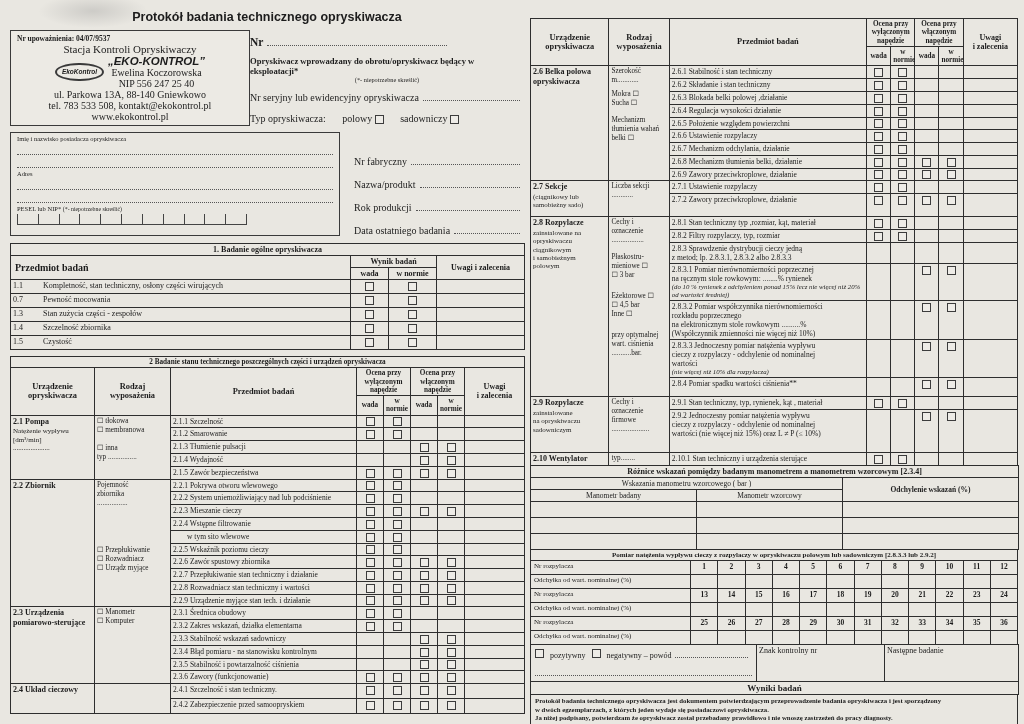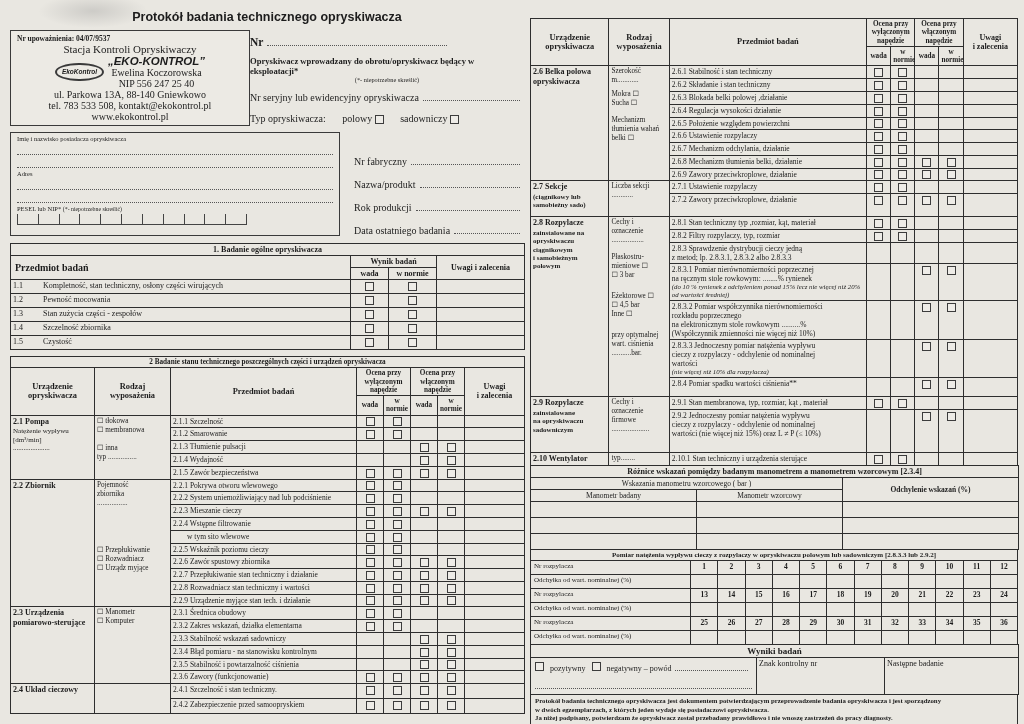--- a/index.html
+++ b/index.html
@@ -51,21 +51,21 @@
   .s1 th{font-size:8px}
   .s1 .przh{text-align:left;font-size:10px;padding-left:4px}
   .s1 td{font-size:8px;height:11px}
   .s1 .num{display:inline-block;width:30px}
   .s2{margin-top:6px}
   .s2 th{font-size:7.2px;line-height:1.15}
   .s2 td{font-size:7.5px;line-height:1.2}
   td.dev{font-size:7.5px}
   .devn{font-weight:bold;font-size:8px}
   .devs{white-space:pre-line;font-size:7px;margin-top:1px}
-  .devs.b{font-weight:bold}
+  .devs.b{font-weight:normal}
   td.equ{font-size:7.2px}
   td.equ div{white-space:pre-line;line-height:1.25}
   td.prz span{white-space:pre-line}
   td.prz.ind span{padding-left:14px;display:inline-block}
   .nt{display:block;font-style:italic;font-size:6.8px;line-height:1.2}
   td.cb{text-align:center;vertical-align:top;padding-top:2px}
   
   .mt{margin-top:-1px}
   .mt th{font-size:7.5px}
   .mt td{height:13px}
@@ -195,21 +195,21 @@
         </tr>
       </thead>
       <tbody id="s1b">
           <tr>
             <td><span class="num">1.1</span>Kompletność, stan techniczny, osłony części wirujących</td>
             <td class="cb"><span class="bx"></span></td>
             <td class="cb"><span class="bx"></span></td>
             <td class="uw"></td>
           </tr>
           <tr>
-            <td><span class="num">1.2</span>Pewność mocowania</td>
+            <td><span class="num">0.7</span>Pewność mocowania</td>
             <td class="cb"><span class="bx"></span></td>
             <td class="cb"><span class="bx"></span></td>
             <td class="uw"></td>
           </tr>
           <tr>
             <td><span class="num">1.3</span>Stan zużycia części - zespołów</td>
             <td class="cb"><span class="bx"></span></td>
             <td class="cb"><span class="bx"></span></td>
             <td class="uw"></td>
           </tr>
@@ -731,21 +731,21 @@
               <div class="devs b">zainstalowane
 na opryskiwaczu
 sadowniczym</div>
             </td>
             <td class="equ" rowspan="2">
               <div>Cechy i
 oznaczenie
 firmowe
 .....................</div>
             </td>
-            <td class="prz"><span>2.9.1 Stan membranowa, typ, rozmiar, kąt , materiał</span></td>
+            <td class="prz"><span>2.9.1 Stan techniczny, typ, rynienek, kąt , materiał</span></td>
             <td class="cb"><span class="bx"></span></td>
             <td class="cb"><span class="bx"></span></td>
             <td class="cb"></td>
             <td class="cb"></td>
             <td class="uw"></td>
           </tr>
           <tr>
             <td class="prz" style="height: 40px;"><span>2.9.2  Jednoczesny pomiar natężenia wypływu
 cieczy z rozpylaczy - odchylenie od nominalnej
 wartości (nie więcej niż 15%) oraz L ≠ P (≤  10%)</span></td>
@@ -926,39 +926,39 @@
     </table>
 
     <table class="t res">
       <colgroup>
           <col style="width:226px">
           <col style="width:128px">
           <col style="width:134px">
         </colgroup>
       <tbody>
           <tr>
-            <th class="sect" colspan="3">Wyniki badań</th>
-          </tr>
-      <tr>
         <td>
           <div class="rc1l">
             <span class="bx"></span>
                 <span class="gap"></span>
             <span>pozytywny</span>
                 <span class="gap"></span>
             <span class="bx"></span>
                 <span class="gap"></span>
             <span>negatywny – powód</span>
             <span class="dots"></span>
           </div>
           <div class="dotline" style="margin:3px 2px 4px"></div>
         </td>
         <td class="rc2">Znak kontrolny nr</td>
         <td class="rc3">Następne badanie</td>
       </tr>
+      <tr>
+            <th class="sect" colspan="3">Wyniki badań</th>
+          </tr>
     </tbody>
       </table>
 
     <div class="prot">Protokół badania technicznego opryskiwacza jest dokumentem potwierdzającym przeprowadzenie badania opryskiwacza i jest sporządzony
 w dwóch egzemplarzach, z których jeden wydaje się posiadaczowi opryskiwacza.
 Ja niżej podpisany, potwierdzam że opryskiwacz został przebadany prawidłowo i nie wnoszę zastrzeżeń do pracy diagnosty.</div>
 
   </div>
 </div>
 

